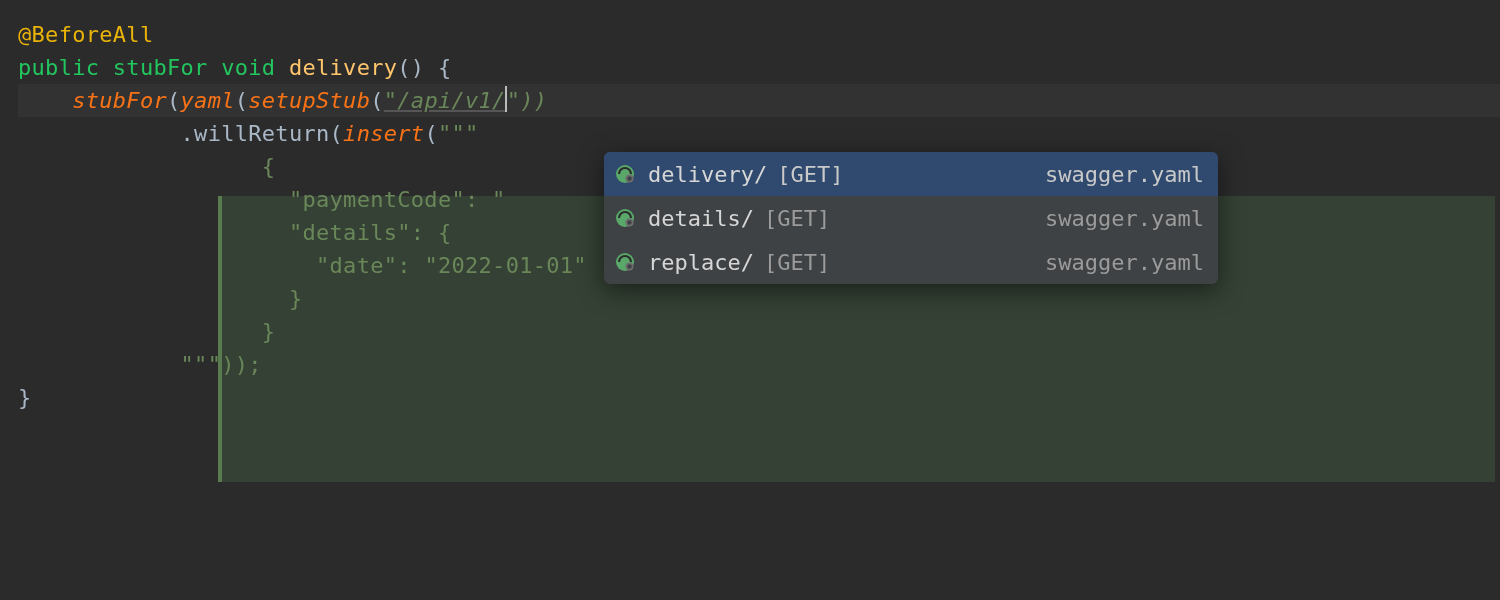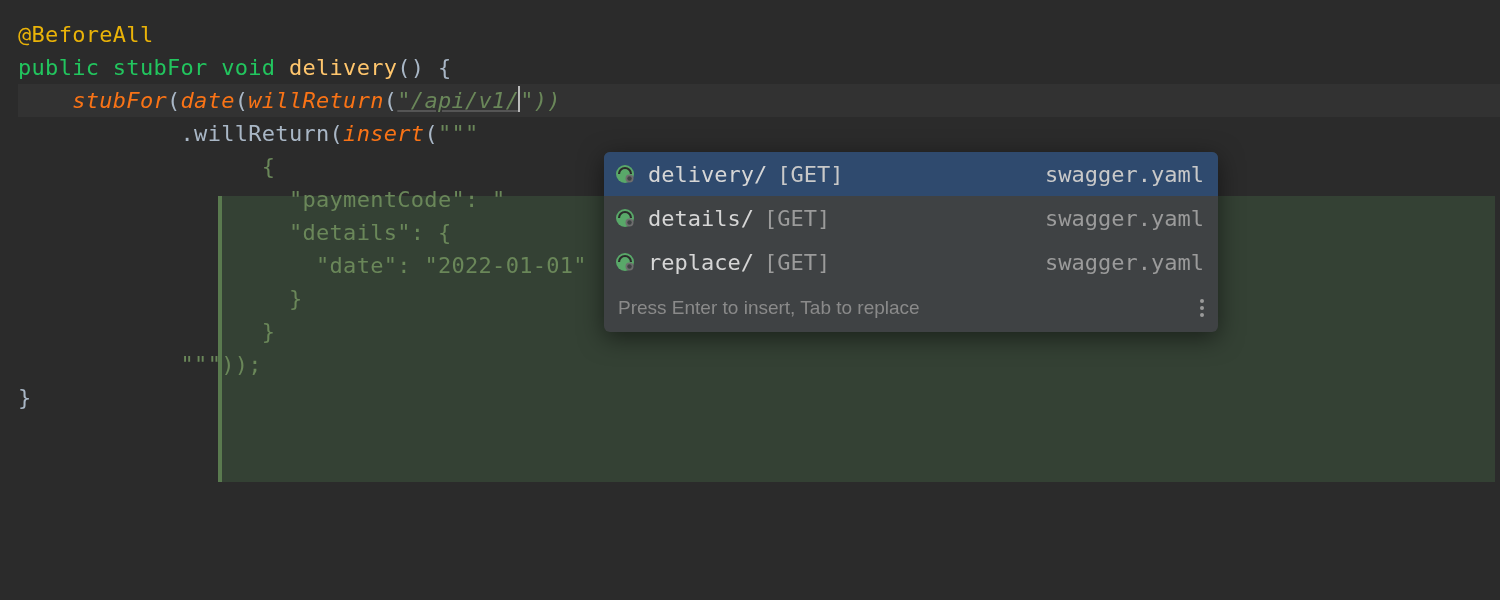--- a/index.html
+++ b/index.html
@@ -110,21 +110,21 @@
 </head>
 <body>
 
 <div class="editor">
   <div class="green-block"></div>
   <div class="code-layer">
     <div class="line"><span class="annotation">@BeforeAll</span></div>
 
     <div class="line"><span class="keyword">public</span> <span class="keyword">stubFor</span> <span class="keyword">void</span> <span class="identifier">delivery</span><span class="paren">() {</span></div>
 
-    <div class="line line-hl">    <span class="method">stubFor</span><span class="paren">(</span><span class="method">date</span><span class="paren">(</span><span class="method">willReturn</span><span class="paren">(</span><span class="string-method underline">"/api/v1/</span><span class="caret"></span><span class="string-method">"))</span></div>
+    <div class="line line-hl">    <span class="method">stubFor</span><span class="paren">(</span><span class="method">yaml</span><span class="paren">(</span><span class="method">setupStub</span><span class="paren">(</span><span class="string-method underline">"/api/v1/</span><span class="caret"></span><span class="string-method">"))</span></div>
 
     <div class="line">            <span class="paren">.willReturn</span><span class="paren">(</span><span class="method">insert</span><span class="paren">(</span><span class="string">"""</span></div>
 
     <div class="line">                  <span class="string">{</span></div>
 
     <div class="line">                    <span class="string">"paymentCode"</span><span class="string">: </span><span class="string">"</span></div>
 
     <div class="line">                    <span class="string">"details"</span><span class="string">: </span><span class="string">{</span></div>
 
     <div class="line">                      <span class="string">"date"</span><span class="string">: </span><span class="string">"2022-01-01"</span></div>
@@ -174,21 +174,13 @@
             <path d="M4 10 A6 6 0 0 1 16 10" stroke="#2b2b2b" stroke-width="2.2" fill="none"></path>
             <circle cx="14.5" cy="14.5" r="4" fill="#6e6e6e"></circle>
             <circle cx="14.5" cy="14.5" r="2.2" fill="#3f4244"></circle>
           </svg>
         </span>
         <span class="popup-name">replace/</span>
         <span class="popup-method">[GET]</span>
         <span class="popup-source">swagger.yaml</span>
       </div>
     </div>
-  <div class="popup-footer">
-    <span>Press Enter to insert, Tab to replace</span>
-    <div class="kebab">
-      <span></span>
-        <span></span>
-        <span></span>
-    </div>
-  </div>
 </div>
 
 </body></html>

